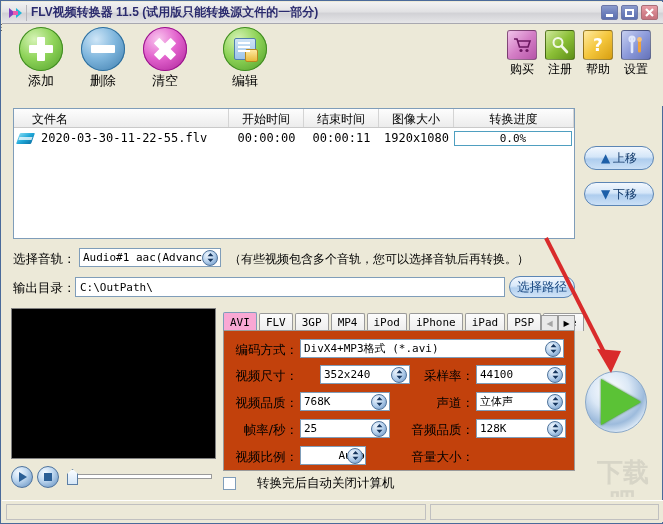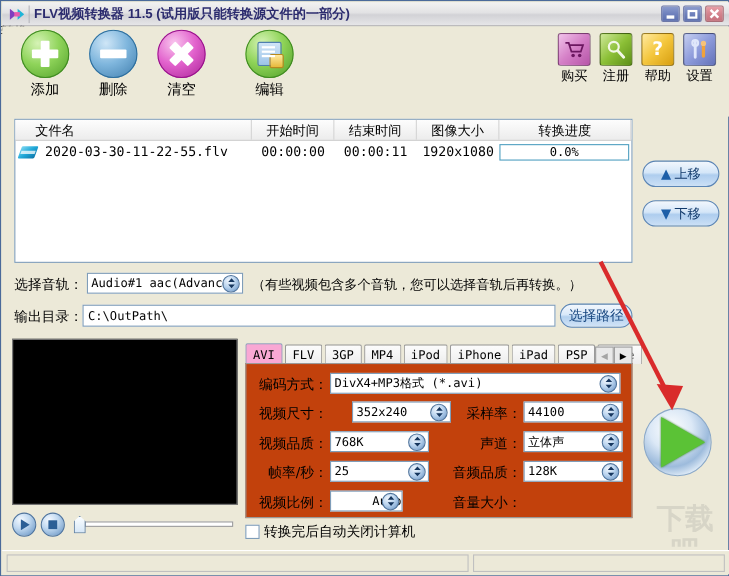--- a/index.html
+++ b/index.html
@@ -249,21 +249,21 @@
 
   .panel {
     position:absolute; left:222px; top:329px; width:352px; height:141px;
     border:1px solid #9a9a9a; background:#c2410c;
   }
   .fld { position:absolute; font-size:12.5px; color:#000; font-family:"DejaVu Sans", sans-serif; }
   .fld-lbl { text-align:right; }
   .panel .combo { position:absolute; height:19px; }
 
   .chkrow {
-    position:absolute; left:222px; top:474px; display:flex; align-items:center; gap:4px;
+    position:absolute; left:222px; top:474px; display:flex; align-items:center; gap:21px;
     font-size:12.5px; font-family:"DejaVu Sans", sans-serif;
   }
   .chkbox { width:13px;height:13px;border:1px solid #7f9db9;background:#fff; }
 
   
   .convert {
     position:absolute; left:584px; top:370px; width:62px; height:62px;
     border-radius:50%;
     background:radial-gradient(circle at 40% 30%, #ffffff 0%, #dbe8f6 35%, #9dbbdc 62%, #dce9f6 78%, #aac6e2 100%);
     border:1px solid #8aa8c8;

